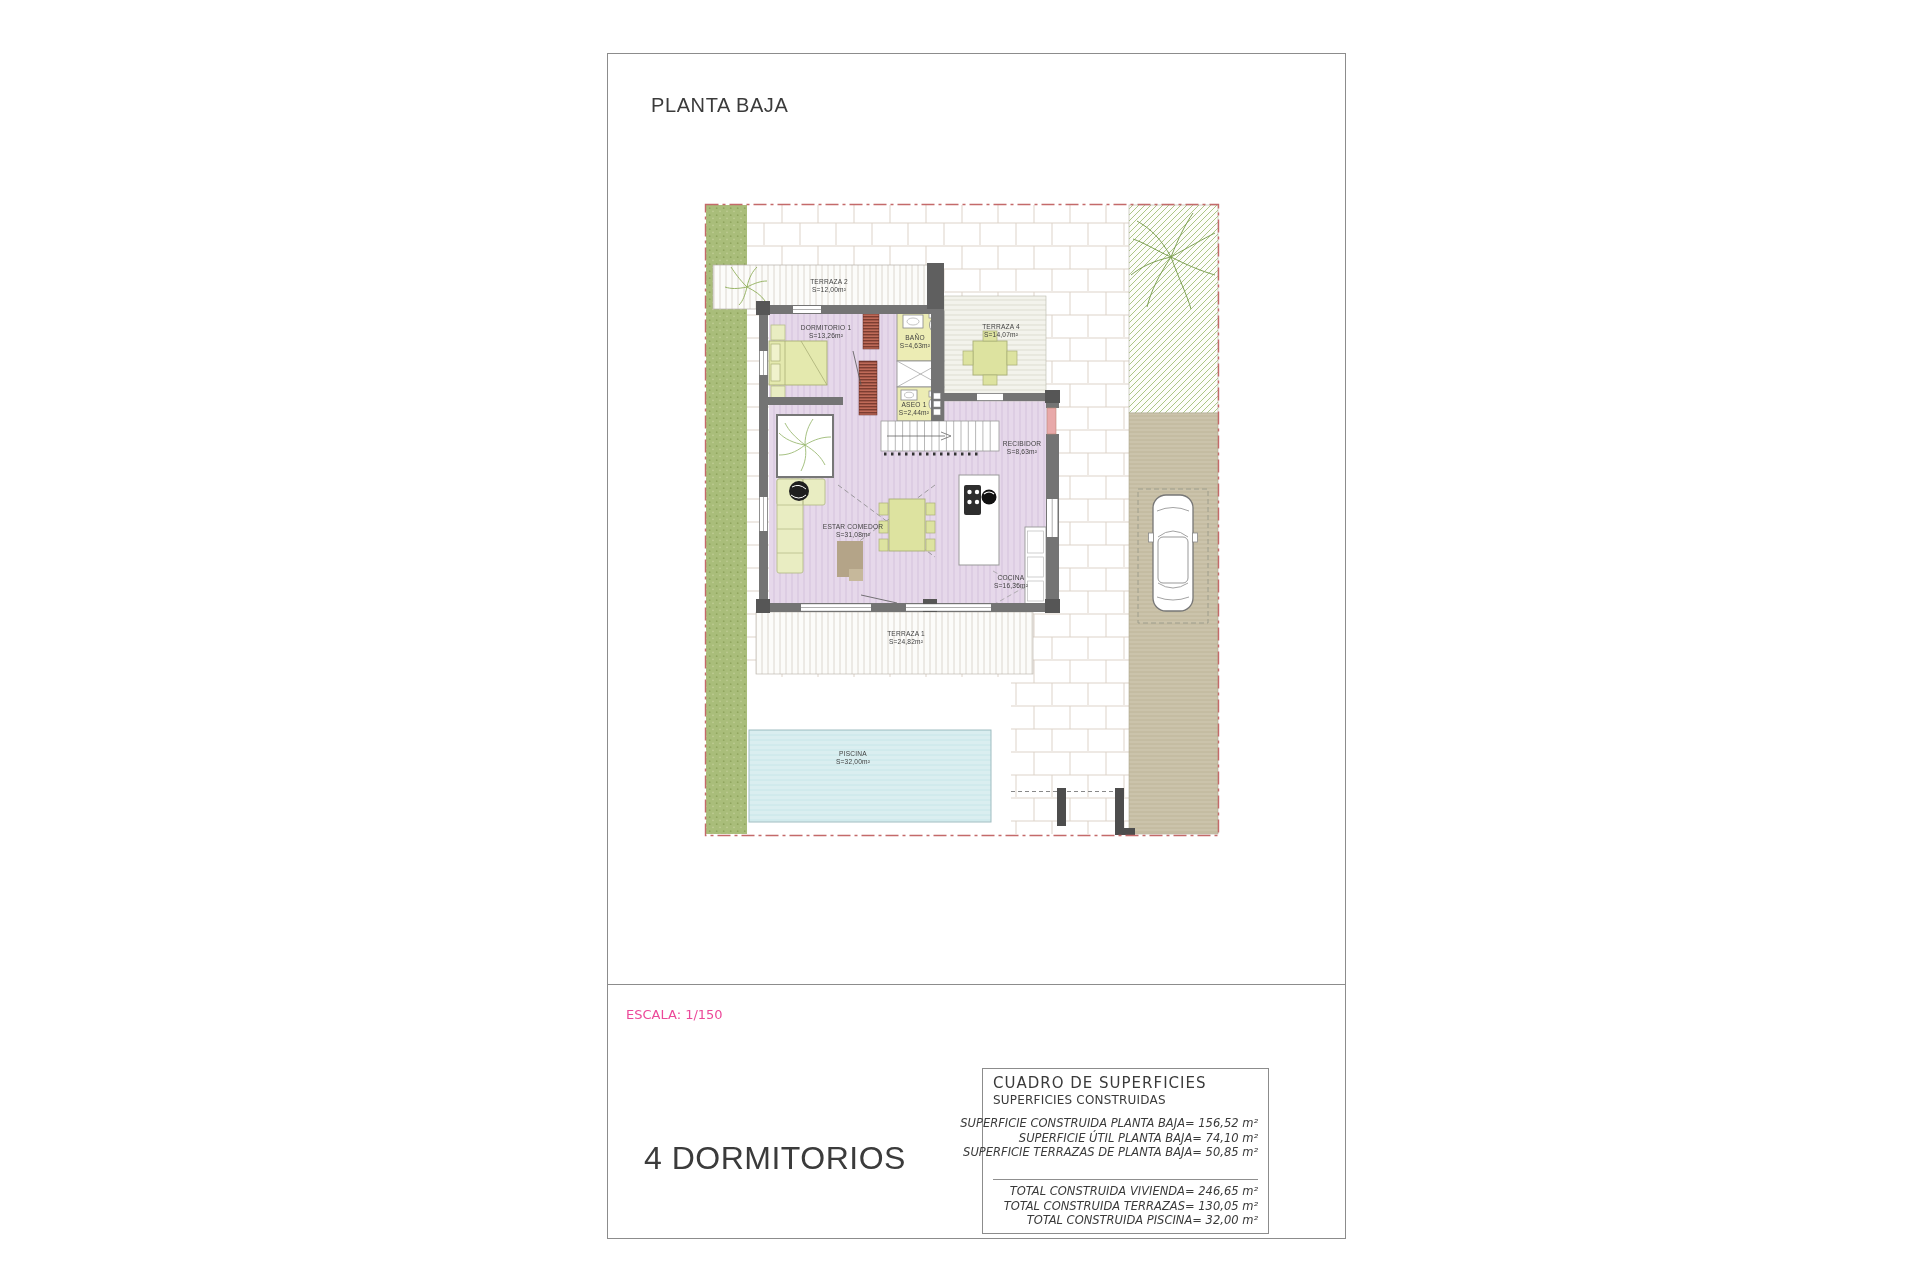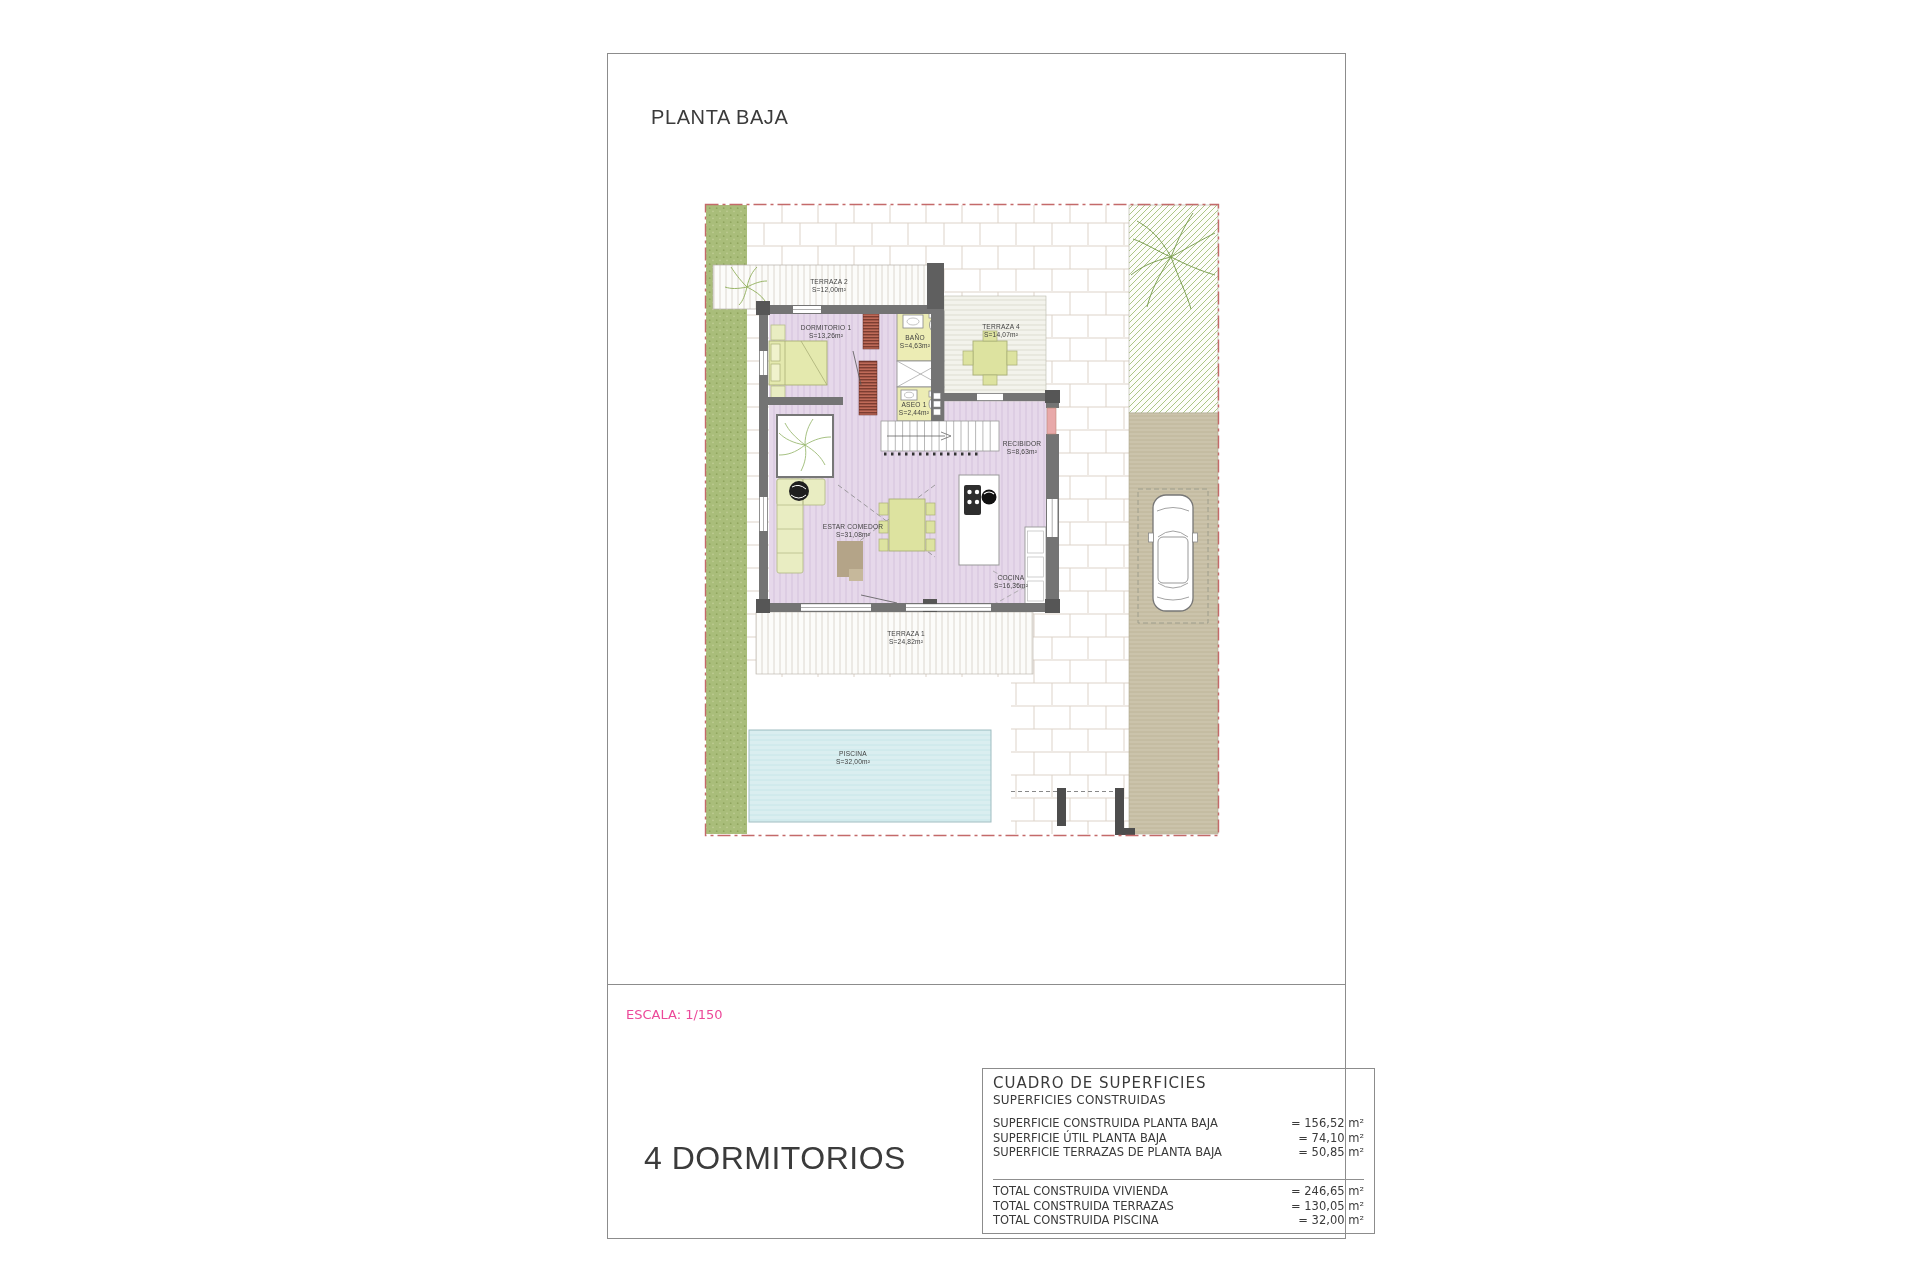--- a/index.html
+++ b/index.html
@@ -1,28 +1,28 @@
 <!DOCTYPE html>
 <html><head>
 <meta charset="utf-8">
 <style>
   html,body{margin:0;padding:0;background:#ffffff;}
   body{width:1920px;height:1280px;position:relative;font-family:"Liberation Sans",sans-serif;color:#3b3b3b;}
   .sheet{position:absolute;left:607px;top:53px;width:737px;height:1184px;border:1px solid #8c8c8c;background:#fff;}
-  .plan-title{position:absolute;left:43px;top:52px;font-size:20px;letter-spacing:.6px;color:#3b3b3b;}
+  .plan-title{position:absolute;left:43px;top:40px;font-size:20px;letter-spacing:.6px;color:#3b3b3b;}
   .plan-svg{position:absolute;left:93px;top:145px;}
   .divider{position:absolute;left:0;right:0;top:930px;border-top:1px solid #8c8c8c;}
   .escala{position:absolute;left:18px;top:953px;font-family:"DejaVu Sans",sans-serif;font-size:13px;color:#ec4899;}
   .dorms{position:absolute;left:36px;top:1086px;font-size:32px;letter-spacing:.5px;color:#3b3b3b;}
-  .sbox{position:absolute;left:374px;top:1014px;width:393px;height:166px;border:1px solid #8c8c8c;box-sizing:border-box;
+  .sbox{position:absolute;left:374px;top:1014px;width:287px;height:166px;border:1px solid #8c8c8c;box-sizing:border-box;
         padding:5px 10px 4px 10px;display:flex;flex-direction:column;font-family:"DejaVu Sans",sans-serif;color:#3a3a3a;}
   .sbox-title{font-size:15px;letter-spacing:1px;white-space:nowrap;}
   .sbox-sub{font-size:12px;letter-spacing:.2px;margin-top:1px;}
   .srows{margin-top:9px;}
-  .srow{display:flex;justify-content:space-between;font-size:11.5px;line-height:14.6px;white-space:nowrap;}
+  .srow{display:flex;justify-content:flex-end;font-size:11.5px;line-height:14.6px;white-space:nowrap;font-style:italic;}
   .stotals{margin-top:auto;border-top:1px solid #8f8f8f;padding-top:4px;margin-bottom:1px;}
   
   text.rlabel{font-family:"Liberation Sans",sans-serif;font-size:6.6px;fill:#3f3f3f;text-anchor:middle;letter-spacing:.2px;}
 </style>
 </head>
 <body>
 
 <div class="sheet">
 
   <div class="plan-title">PLANTA BAJA</div>

